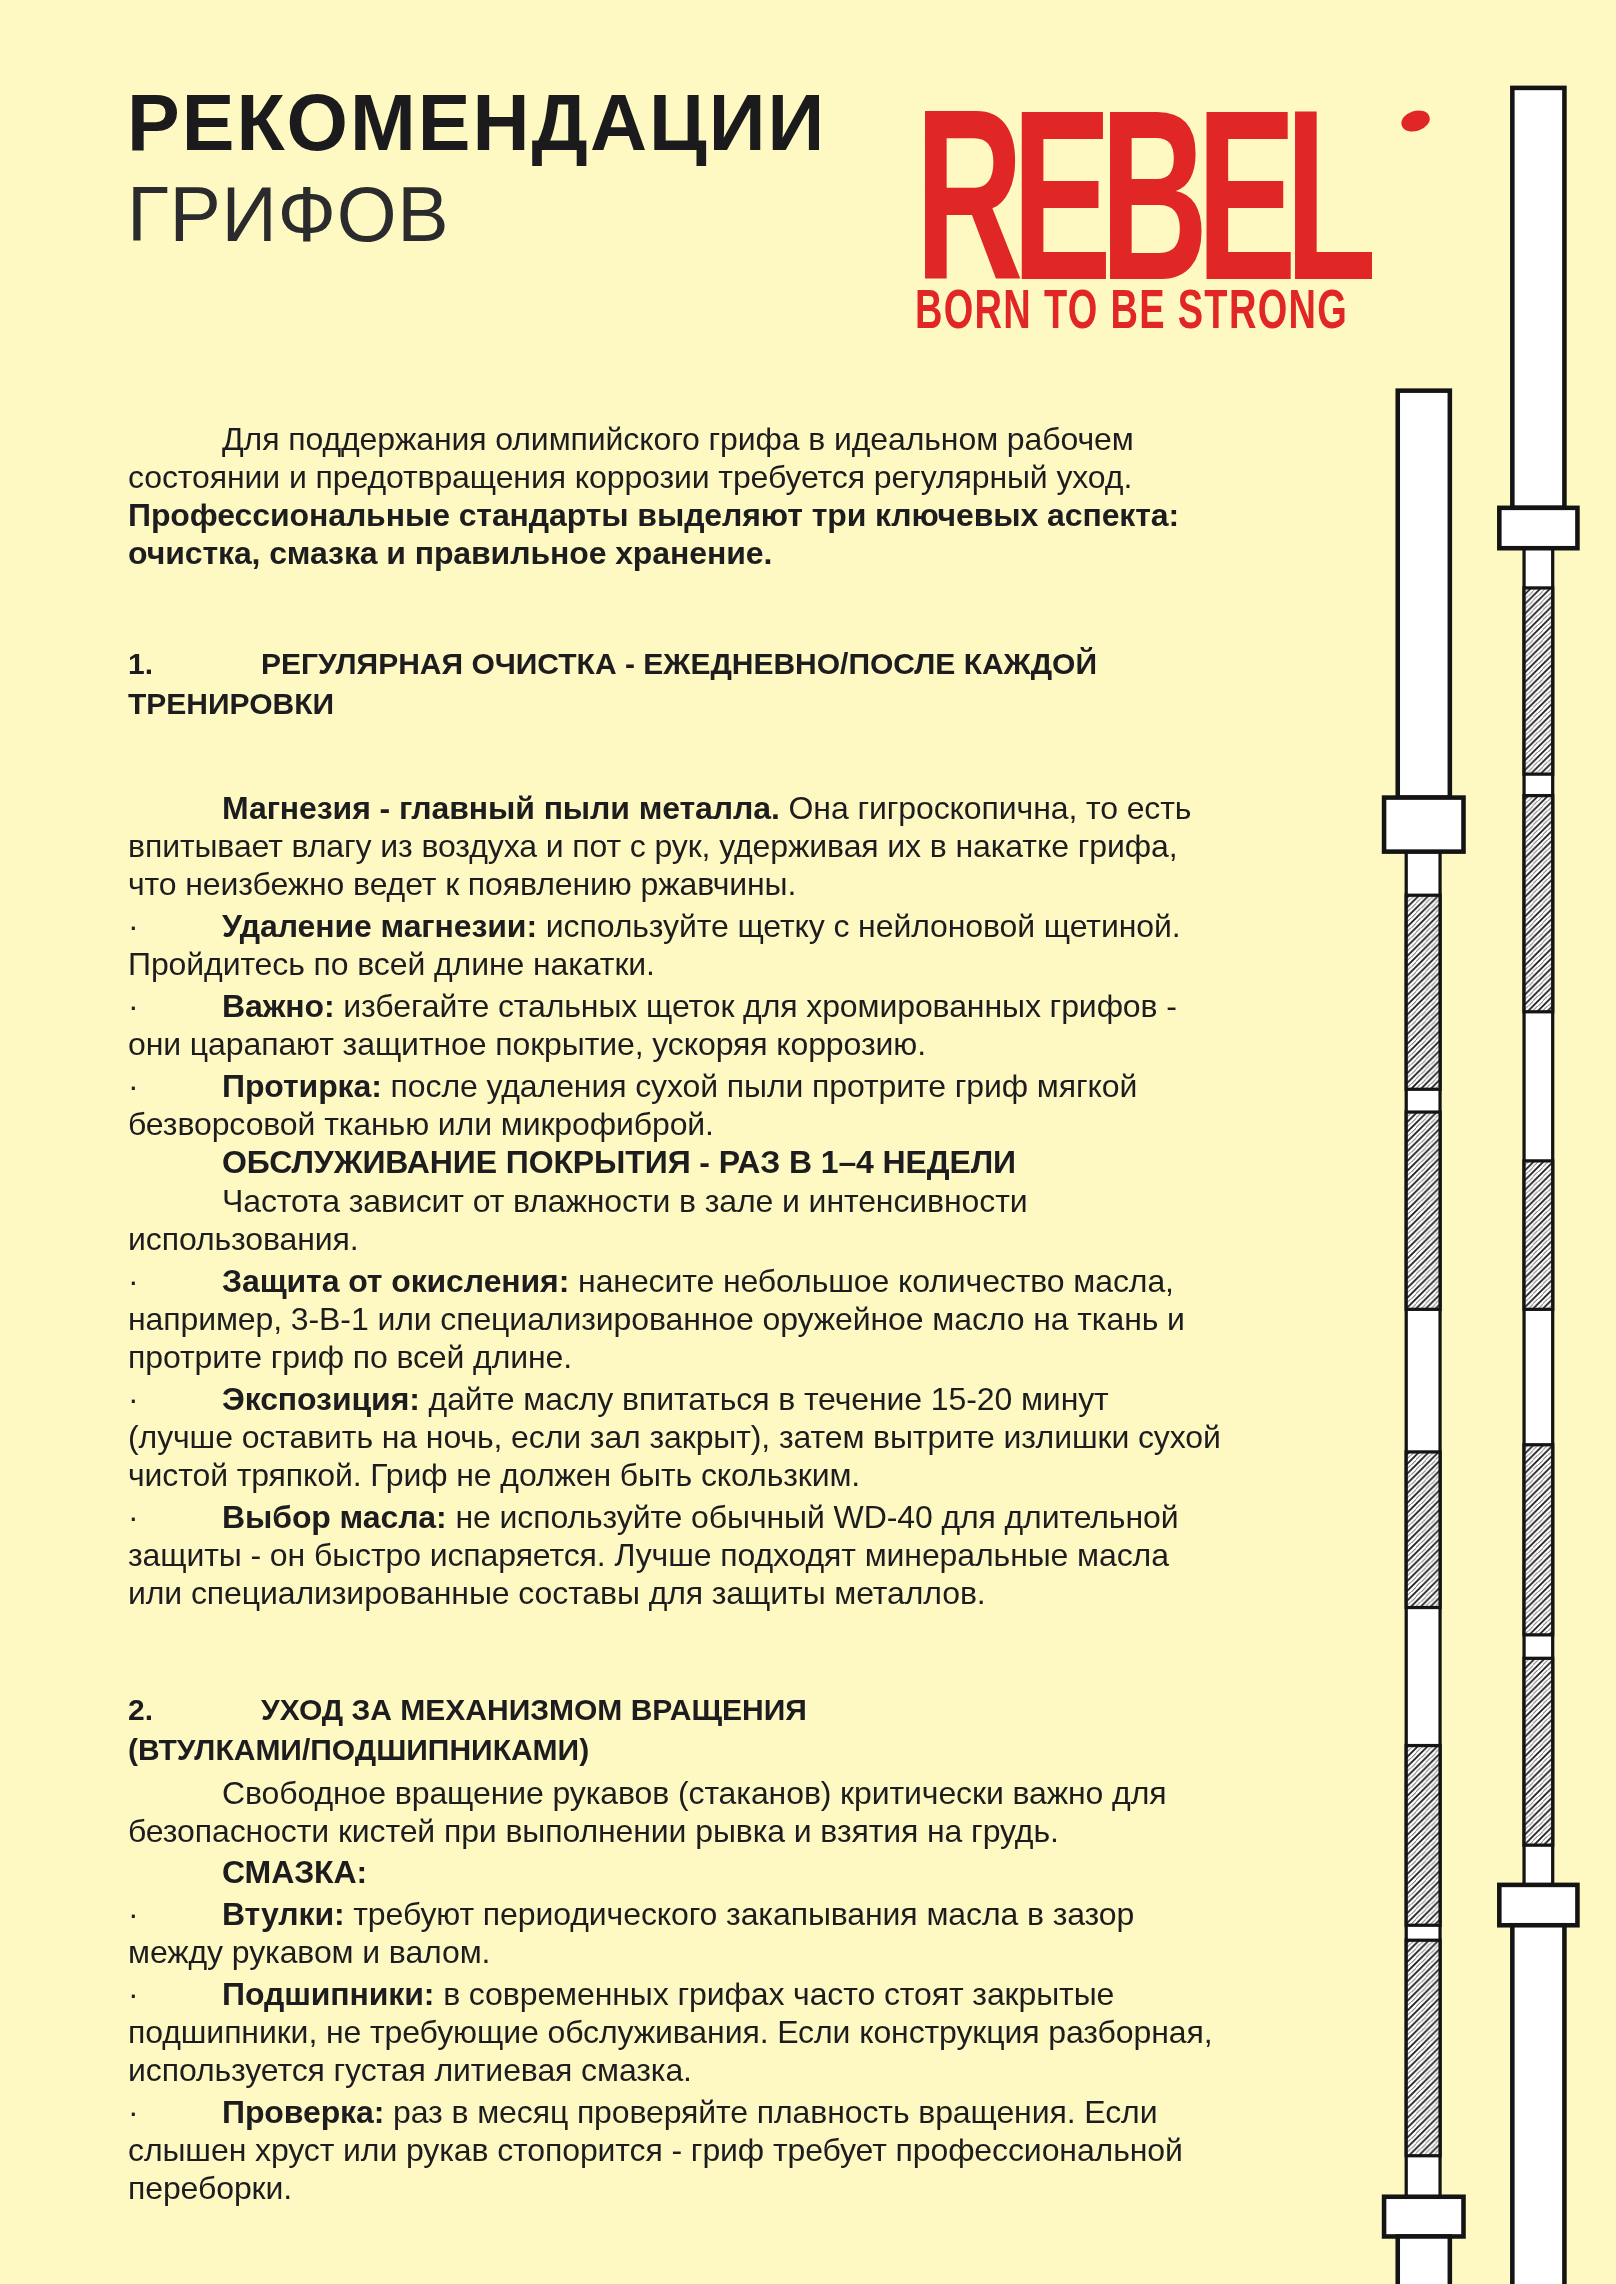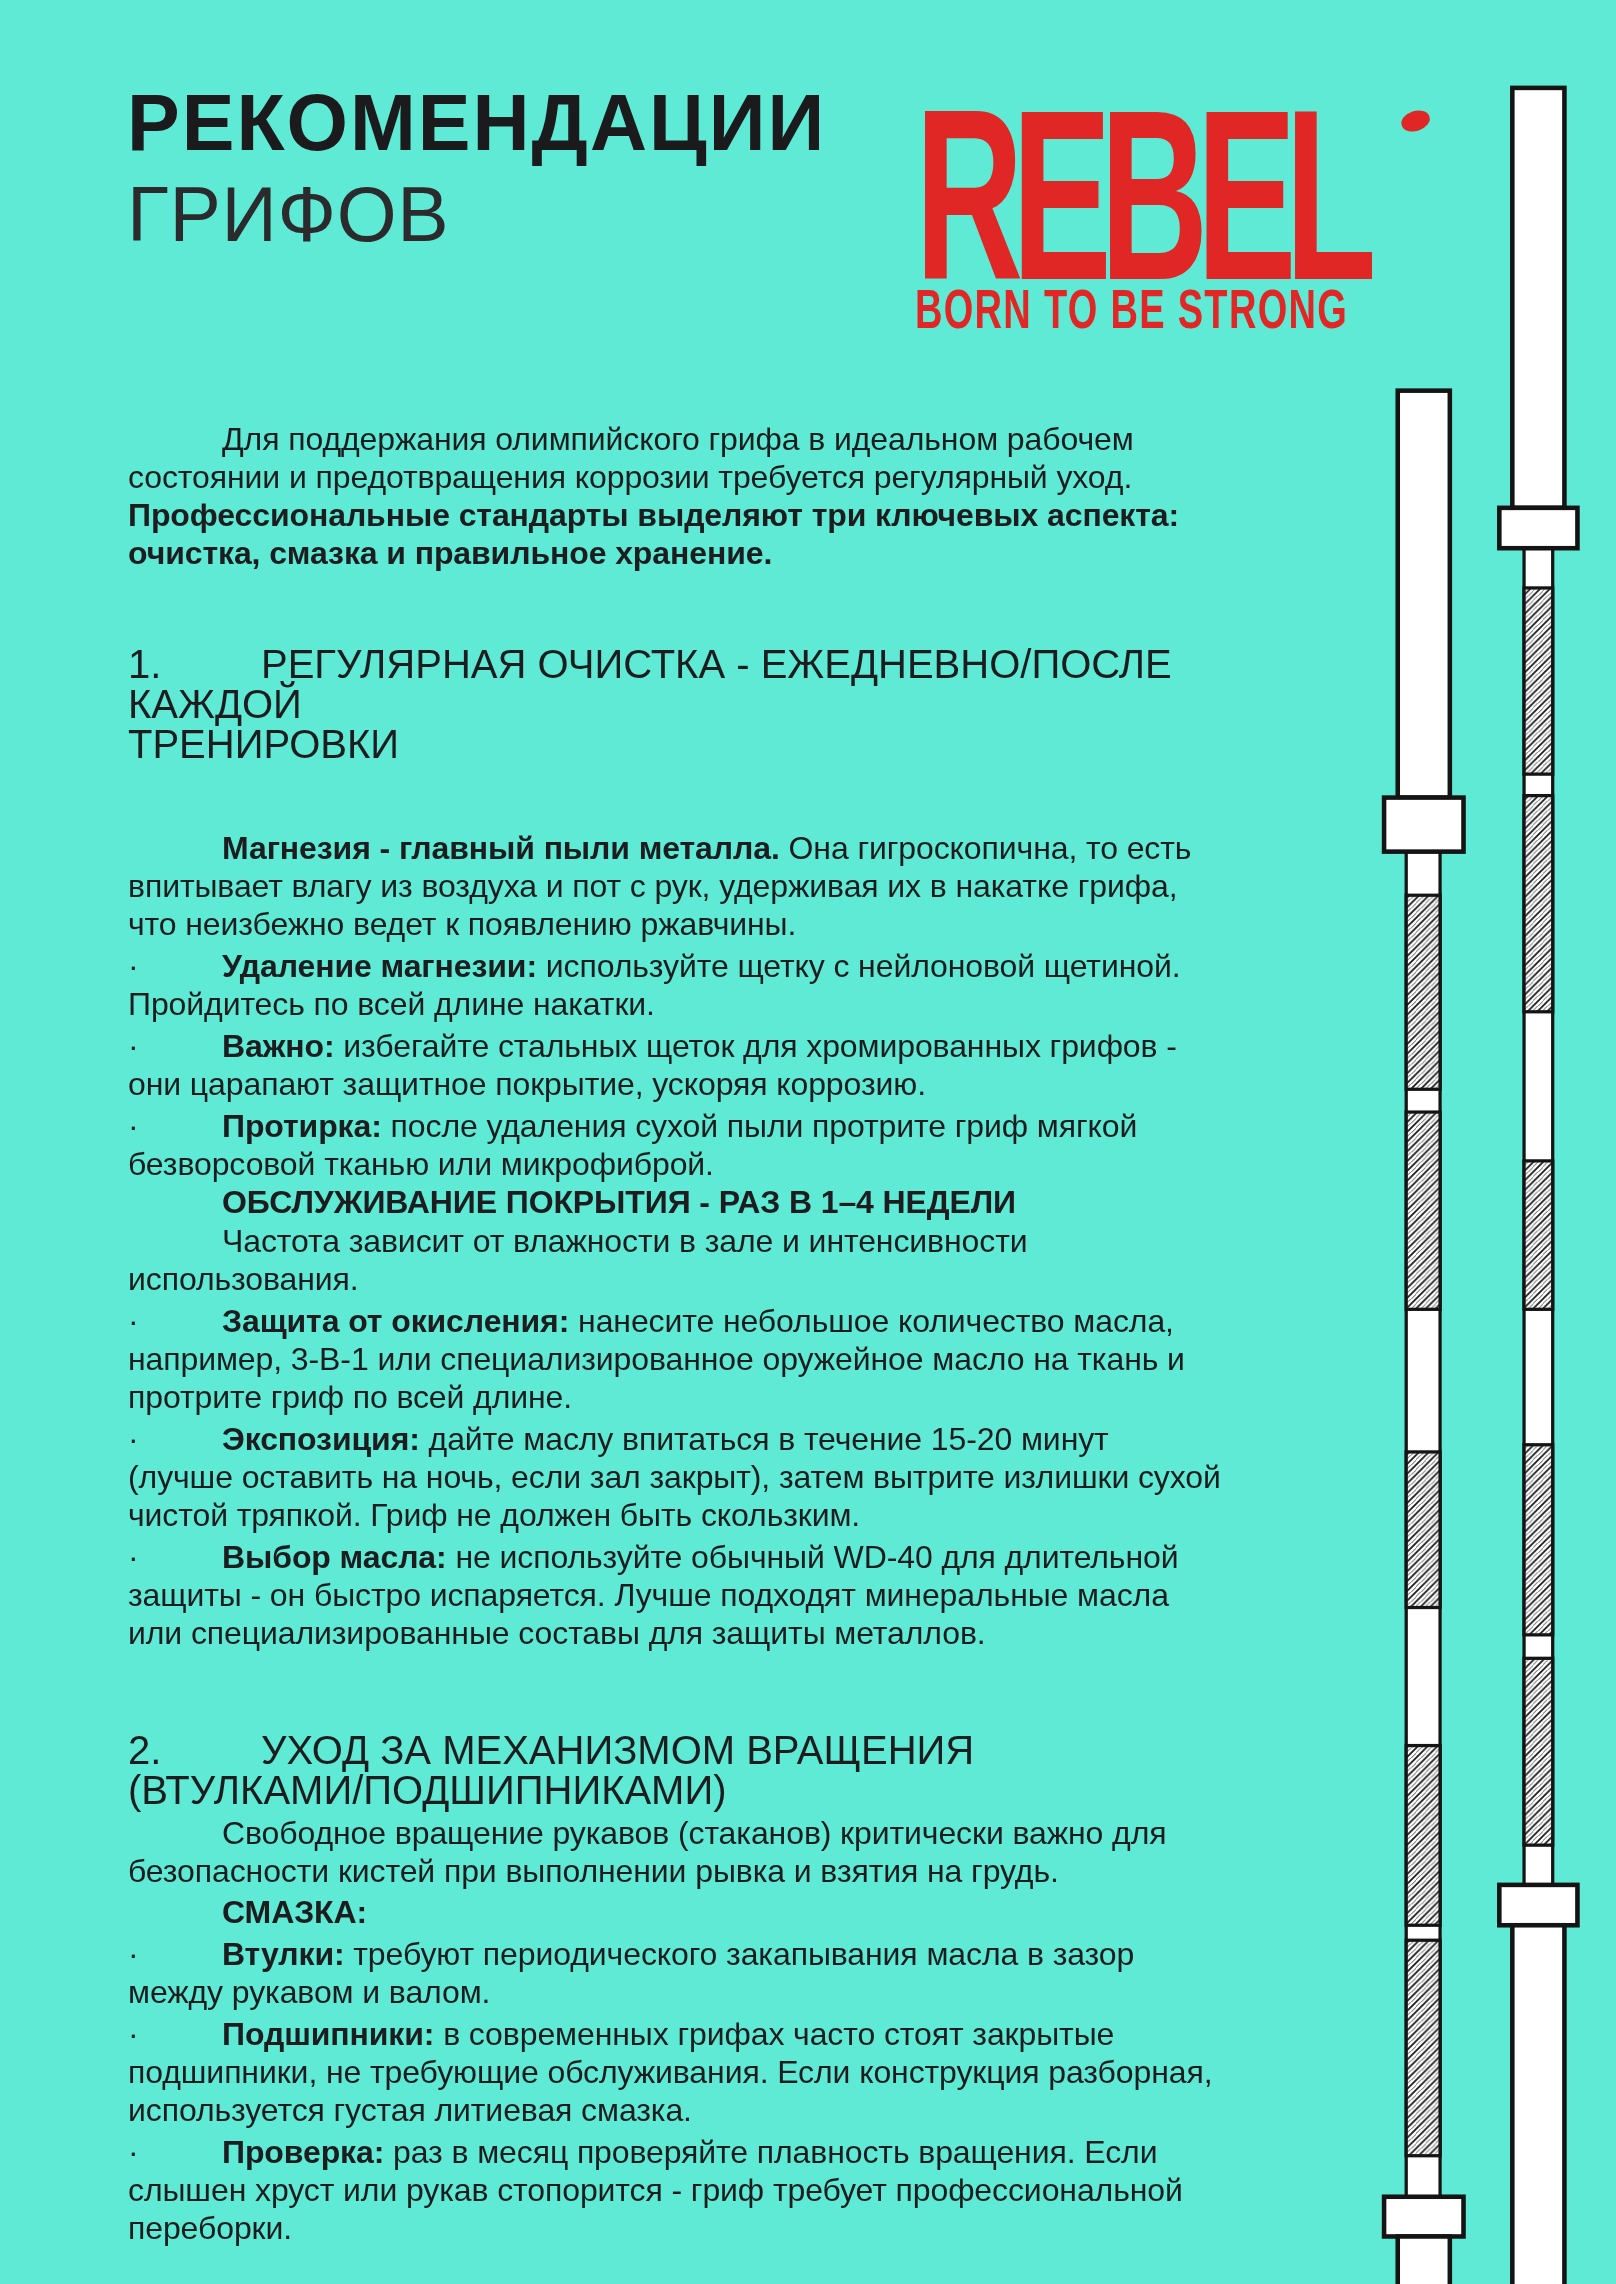--- a/index.html
+++ b/index.html
@@ -1,16 +1,16 @@
 <!DOCTYPE html>
 <html style="font-size:10.4px"><head>
 <meta charset="utf-8">
 <style>
   html,body{margin:0;padding:0;background:#ffffff;}
-  .page{position:relative;width:1616px;height:2284px;background:#5eead4;overflow:hidden;
+  .page{position:relative;width:1616px;height:2284px;background:#fef9c3;overflow:hidden;
         font-family:"Liberation Sans",sans-serif;color:#1d1d1f;}
 
   
   .title{position:absolute;left:127px;top:77px;}
   .title .t1{font-size:79px;font-weight:800;letter-spacing:2px;line-height:92px;color:#1b1b1d;white-space:nowrap;}
   .title .t2{font-size:77px;font-weight:400;letter-spacing:0.7px;line-height:90px;color:#2b2b2d;white-space:nowrap;}
 
   
   .logo-brand{position:absolute;left:915px;top:73px;font-size:150px;font-weight:900;
               letter-spacing:-11.7px;line-height:1;transform:scaleY(1.62);transform-origin:top left;
@@ -21,21 +21,21 @@
                 letter-spacing:1.3px;transform:scaleY(1.45);transform-origin:top left;white-space:nowrap;}
 
   
   .col{position:absolute;left:128px;top:0;width:1094px;font-size:32px;line-height:38px;
        letter-spacing:-0.1px;color:#1d1d1f;}
   .col p{margin:0;}
   b{font-weight:700;}
   .ind{text-indent:94px;}
   .mk{display:inline-block;width:94px;}
   .hmk{display:inline-block;width:133px;}
-  .h{font-size:40px;font-weight:400;line-height:40px;letter-spacing:0;}
+  .h{font-size:30px;font-weight:700;line-height:40px;letter-spacing:0;}
   .h .hline2{display:block;}
   .bp{font-weight:700;}
 
   #p-intro{margin-top:420px;}
   #h1{margin-top:72px;}
   #p-magnesia{margin-top:65px;}
   #b1,#b2,#b3{margin-top:3.9px;}
   #subhead{}
   #p-chastota{margin-top:1.3px;}
   #b4,#b5,#b6{margin-top:3.9px;}

